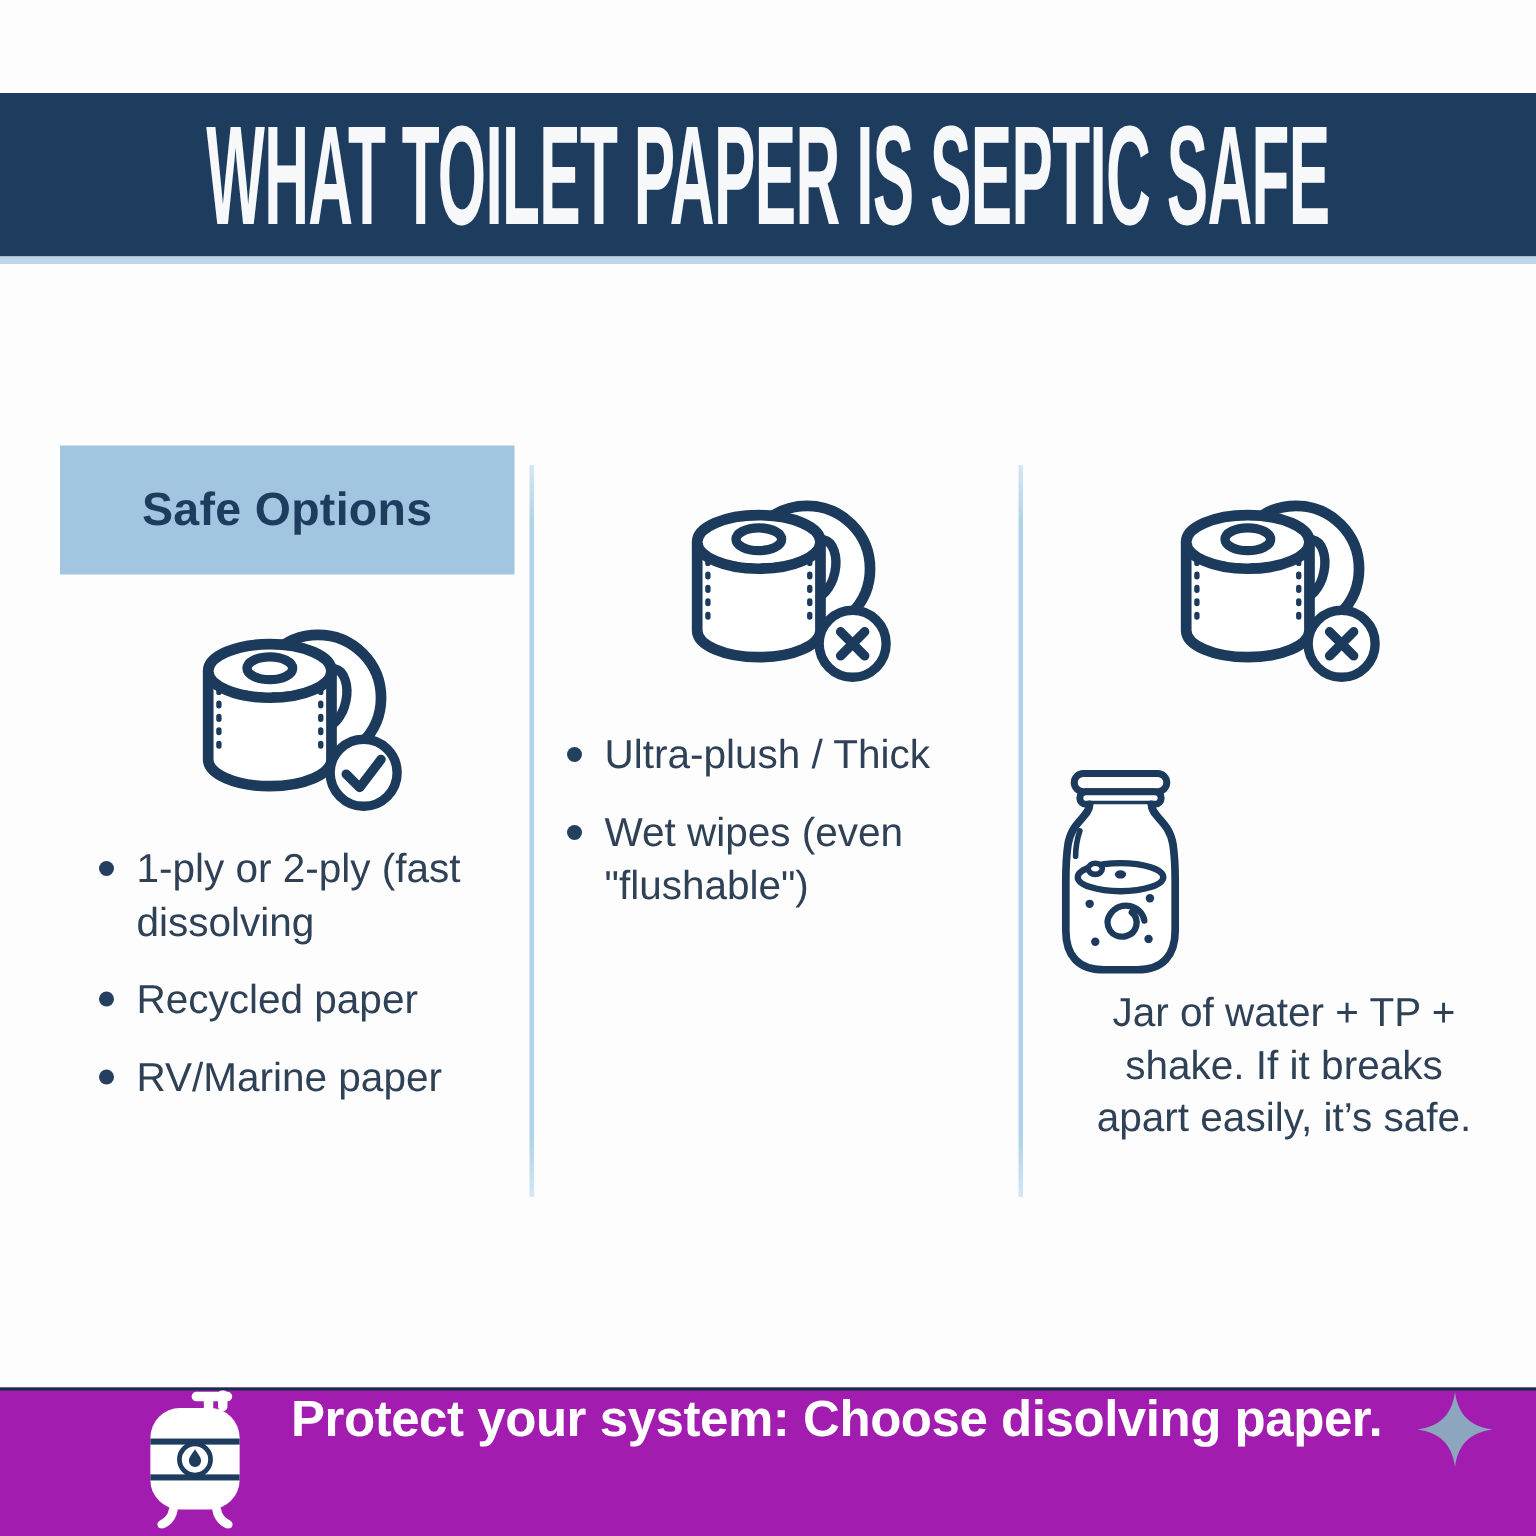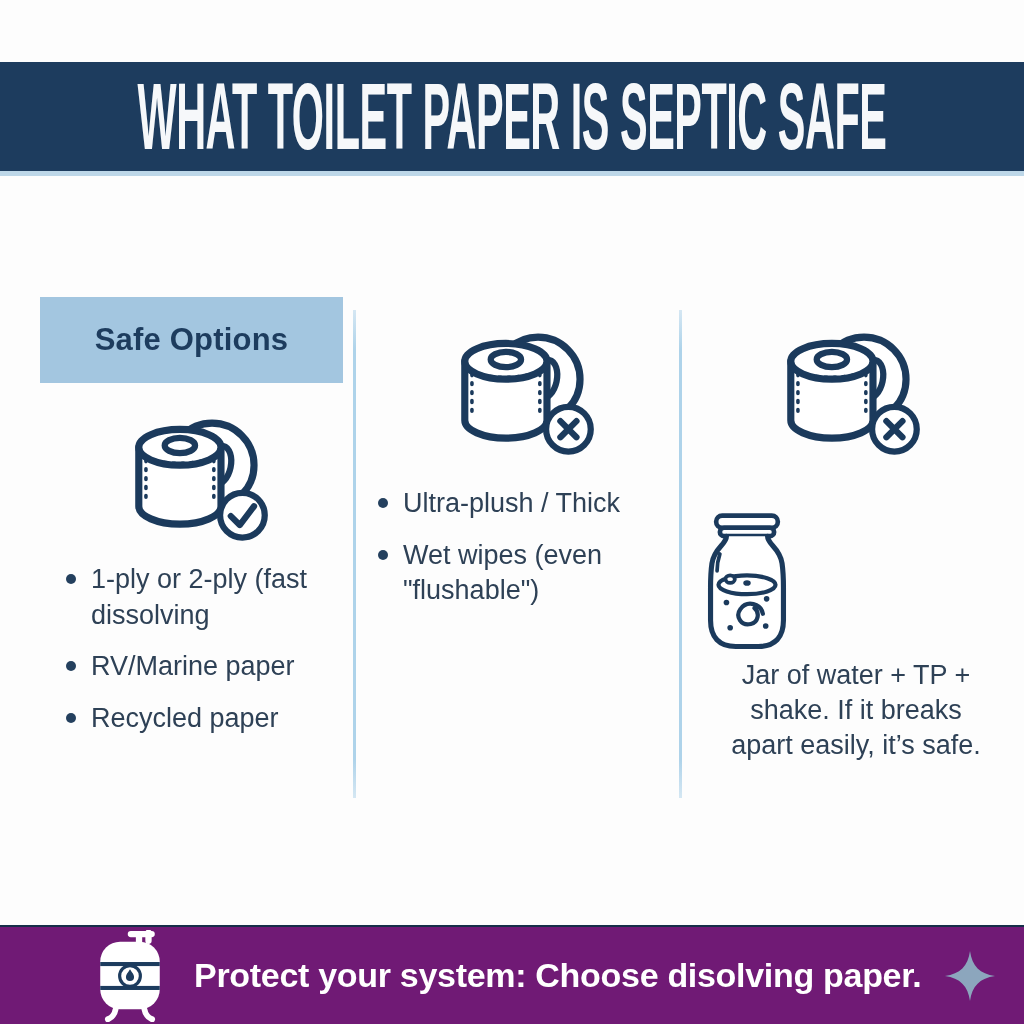--- a/index.html
+++ b/index.html
@@ -104,23 +104,23 @@
     font-size: 27px;
     color: #2e4156;
     line-height: 1.3;
     text-align: center;
   }
 
   
   .bottom-banner {
     position: absolute;
     left: 0; right: 0; top: 925px; height: 99px;
-    background: #701a75;
+    background: #a21caf;
     border-top: 2px solid #162f49;
-    display: flex; align-items: center;
+    display: flex; 
   }
   .tank-wrap { flex: none; margin-left: 88px; width: 84px; height: 92px; }
   .tank-wrap svg { width: 84px; height: 92px; }
   .footer-text {
     margin: 0 0 0 22px;
     color: #ffffff;
     font-size: 34px;
     font-weight: 700;
     letter-spacing: -0.3px;
     white-space: nowrap;
@@ -153,22 +153,22 @@
           <ellipse cx="77" cy="42" rx="17" ry="8.5" fill="#ffffff" stroke-width="7"></ellipse>
           <path d="M39 58 L39 107" stroke-width="4" stroke-dasharray="2 8"></path>
           <path d="M115 58 L115 107" stroke-width="4" stroke-dasharray="2 8"></path>
           <path d="M40 56 Q77 68 114 56" stroke-width="4" stroke-dasharray="2 8"></path>
           <circle cx="147" cy="120" r="25" fill="#ffffff" stroke-width="7"></circle>
           <path d="M134 121 L144 131 L160 110" stroke-width="7"></path>
         </svg>
       </div>
       <ul class="bullets">
         <li>1-ply or 2-ply (fast dissolving</li>
+        <li>Recycled paper</li>
         <li>RV/Marine paper</li>
-        <li>Recycled paper</li>
       </ul>
     </section>
 
     <div class="divider"></div>
 
     <section class="col c2">
       <div class="icon-wrap">
         <svg viewBox="0 0 180 150" fill="none" stroke="#1b3a5c" stroke-linecap="round" stroke-linejoin="round">
           <circle cx="113" cy="64" r="47" fill="#ffffff" stroke-width="8"></circle>
           <ellipse cx="121" cy="64" rx="13" ry="22" transform="rotate(12 121 64)" fill="#ffffff" stroke-width="7"></ellipse>

